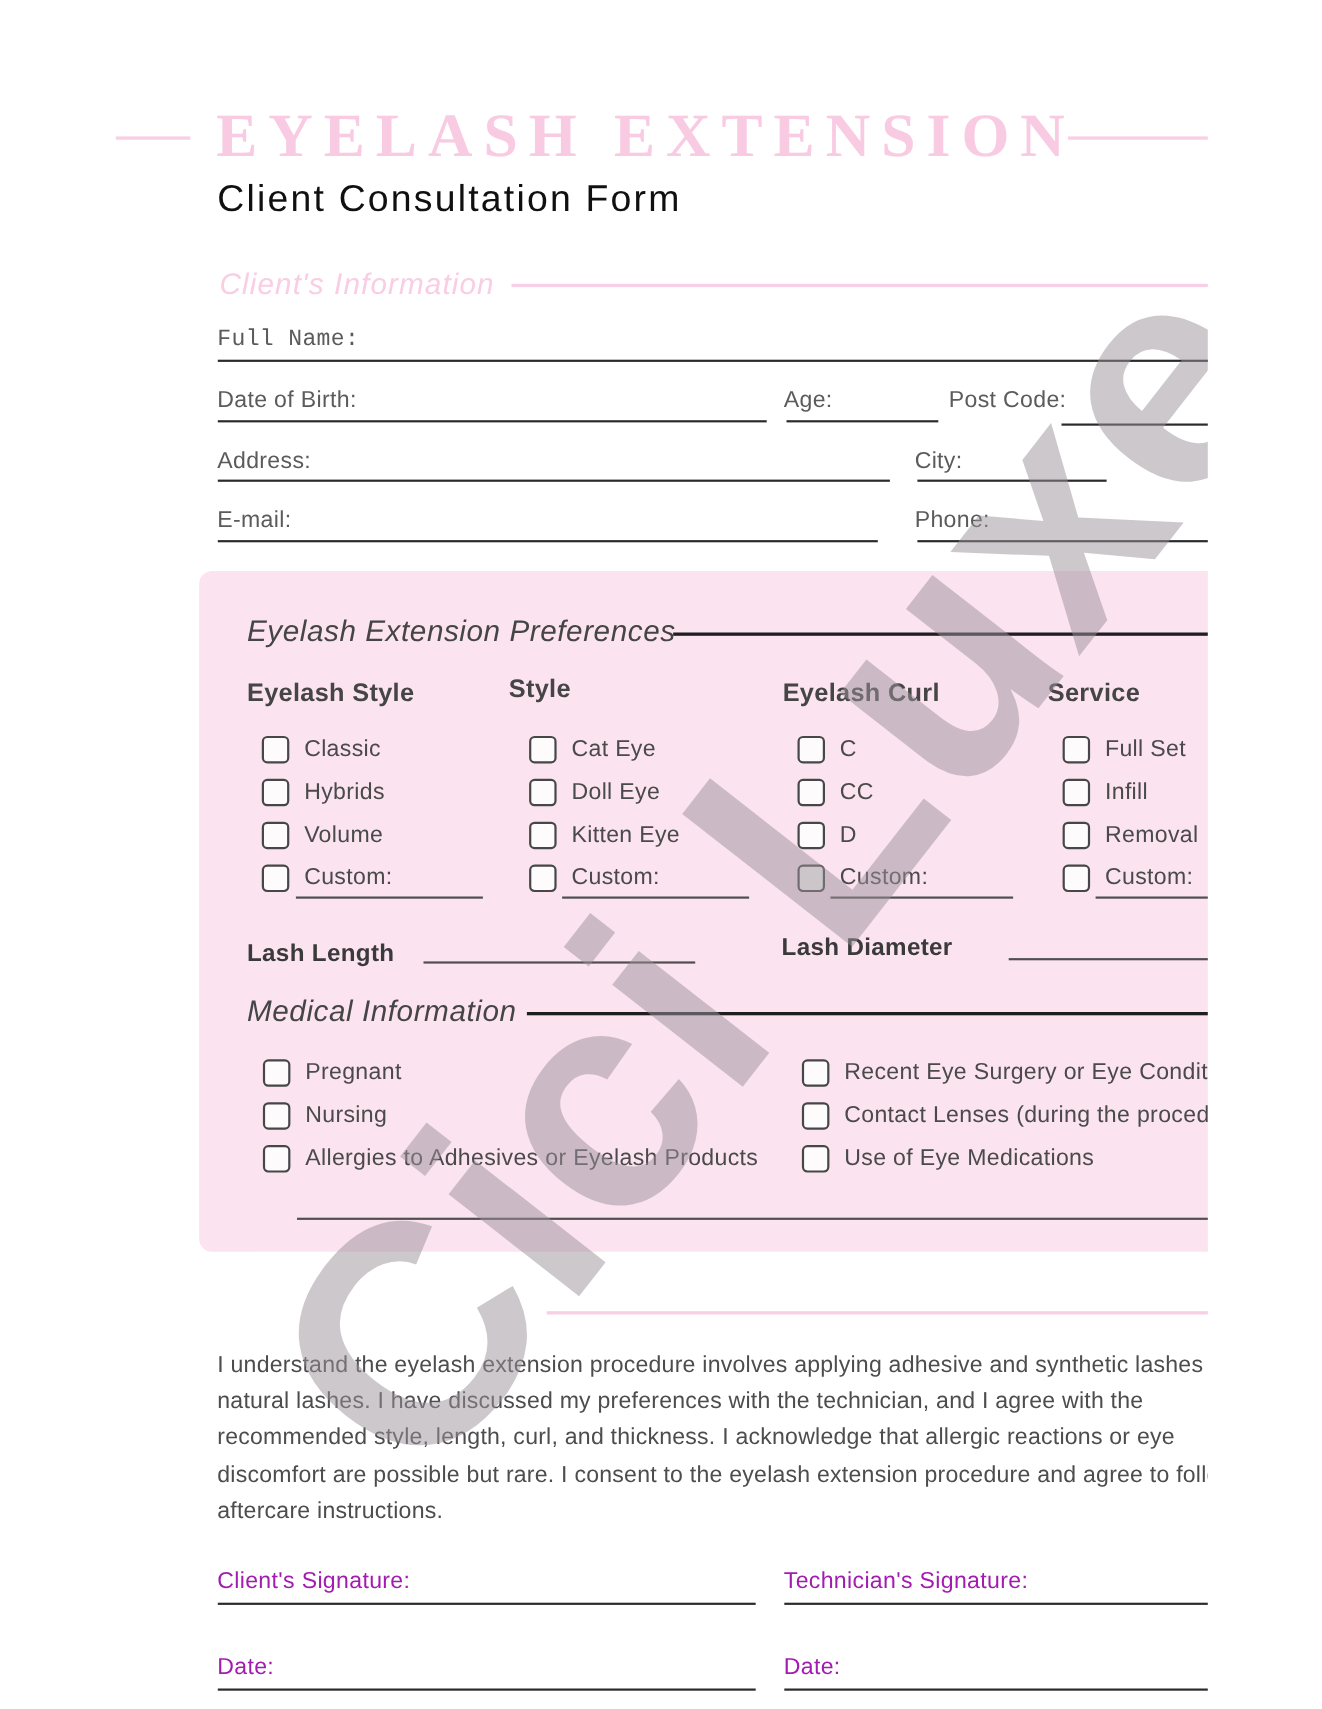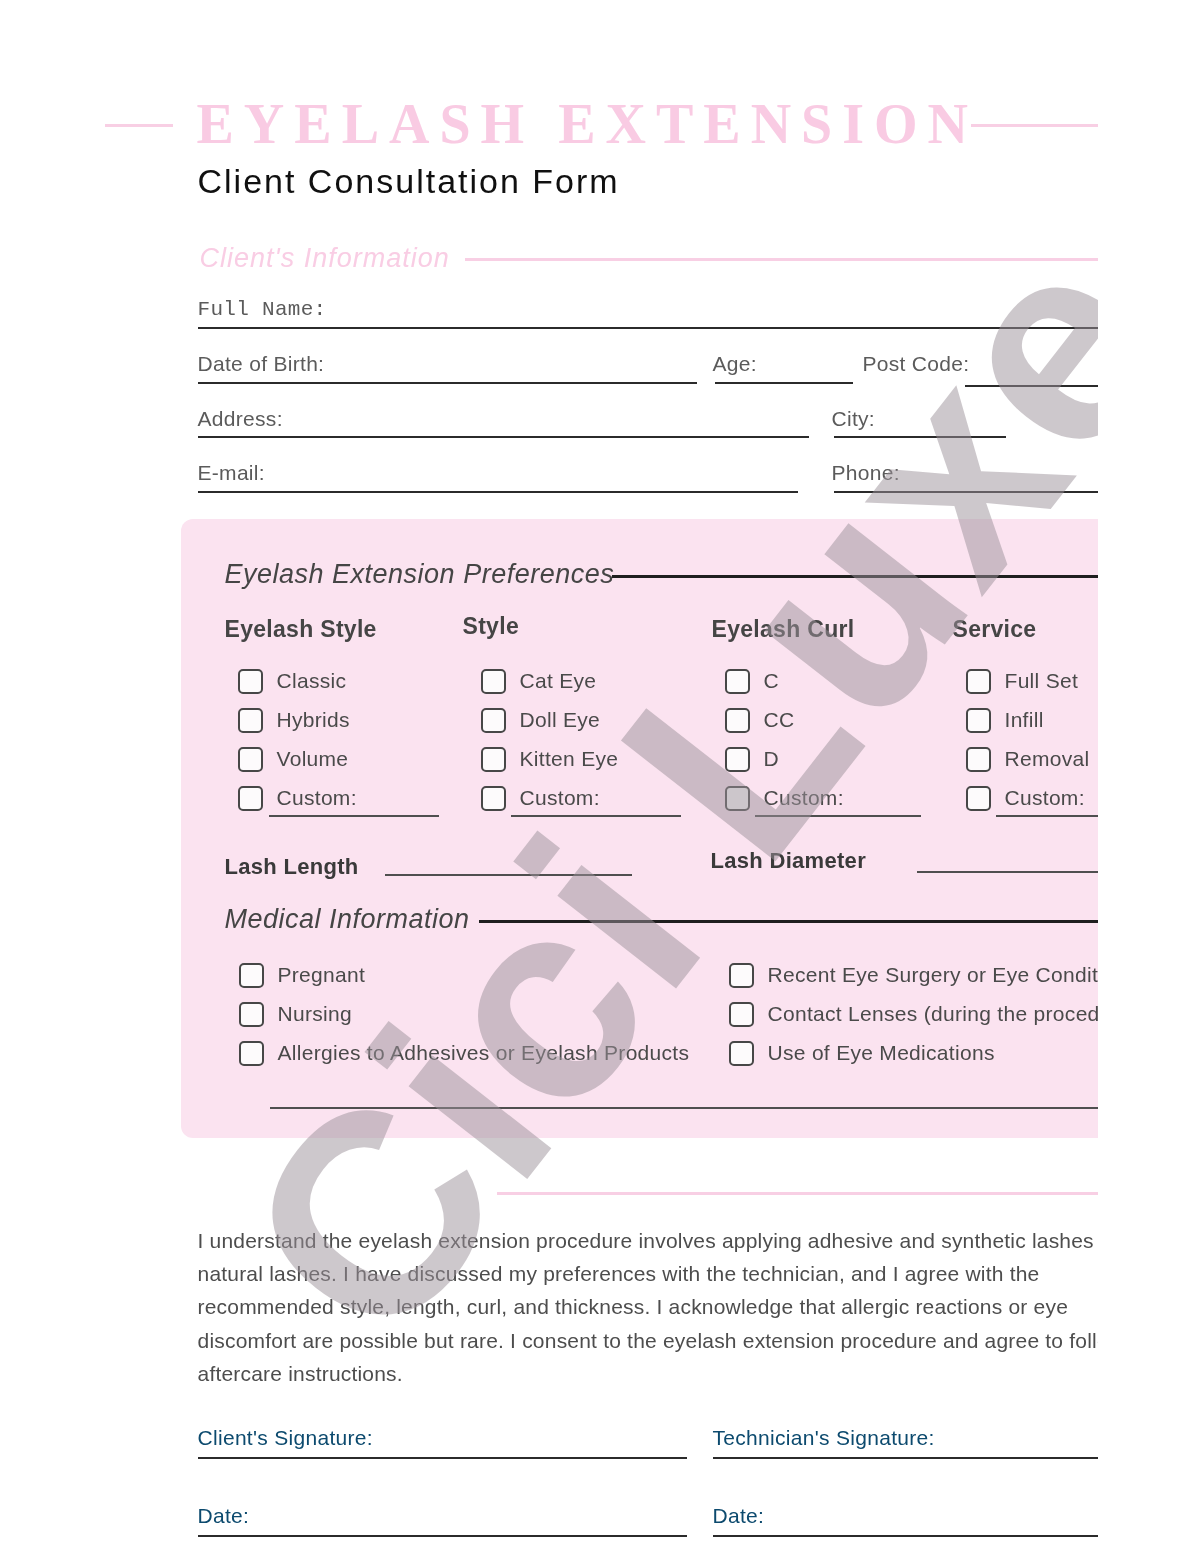--- a/index.html
+++ b/index.html
@@ -71,21 +71,21 @@
     position:absolute;font-size:22px;font-weight:bold;color:#3a3a3a;
     letter-spacing:0.3px;white-space:nowrap;
   }
   
   .consent-text{
     position:absolute;left:93px;top:1208px;width:975px;
     font-size:21px;line-height:1.58;color:#4d4d4d;letter-spacing:0.2px;
   }
   
   .sig-label{
-    position:absolute;font-size:21px;color:#0c4a6e;
+    position:absolute;font-size:21px;color:#a21caf;
     letter-spacing:0.3px;white-space:nowrap;
   }
   
   .watermark{
     position:absolute;left:-300px;top:612px;width:1800px;
     text-align:center;
     font-size:285px;font-weight:bold;letter-spacing:2px;
     color:rgba(156,146,154,0.50);
     transform:rotate(-52deg);
     white-space:nowrap;

